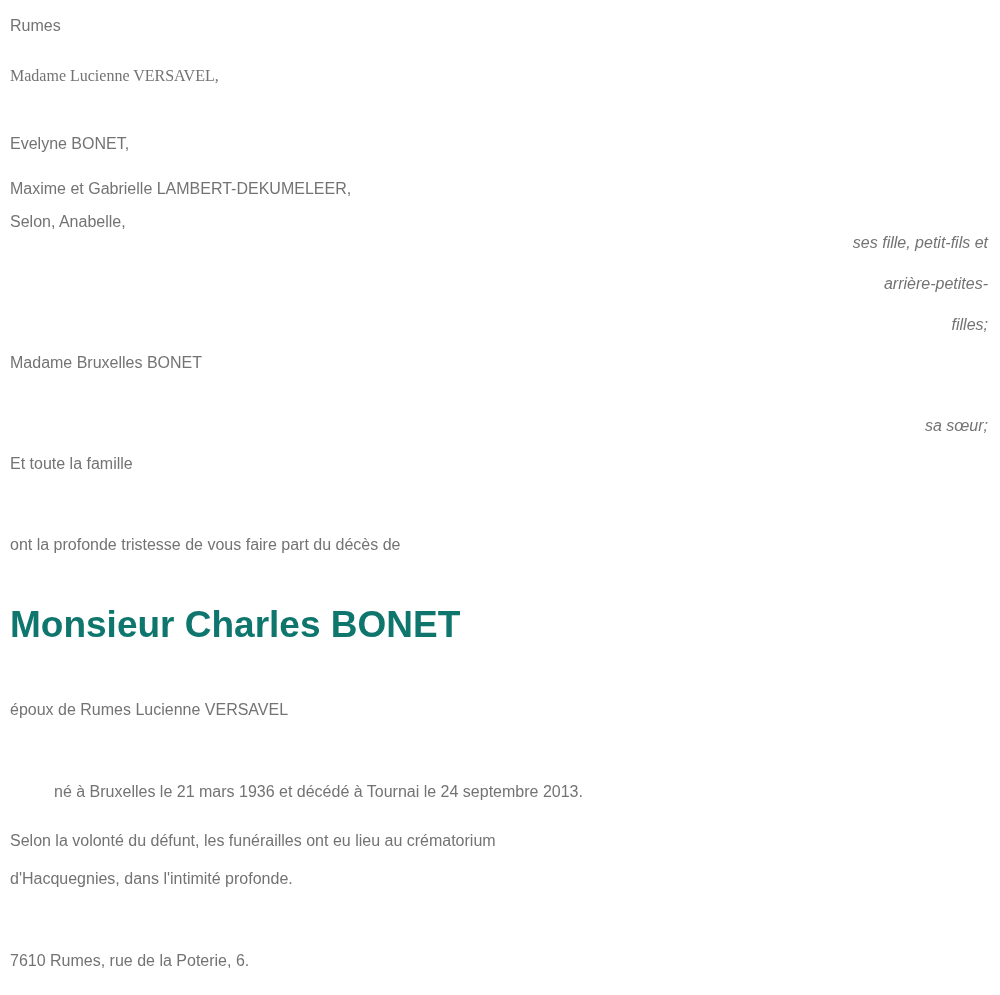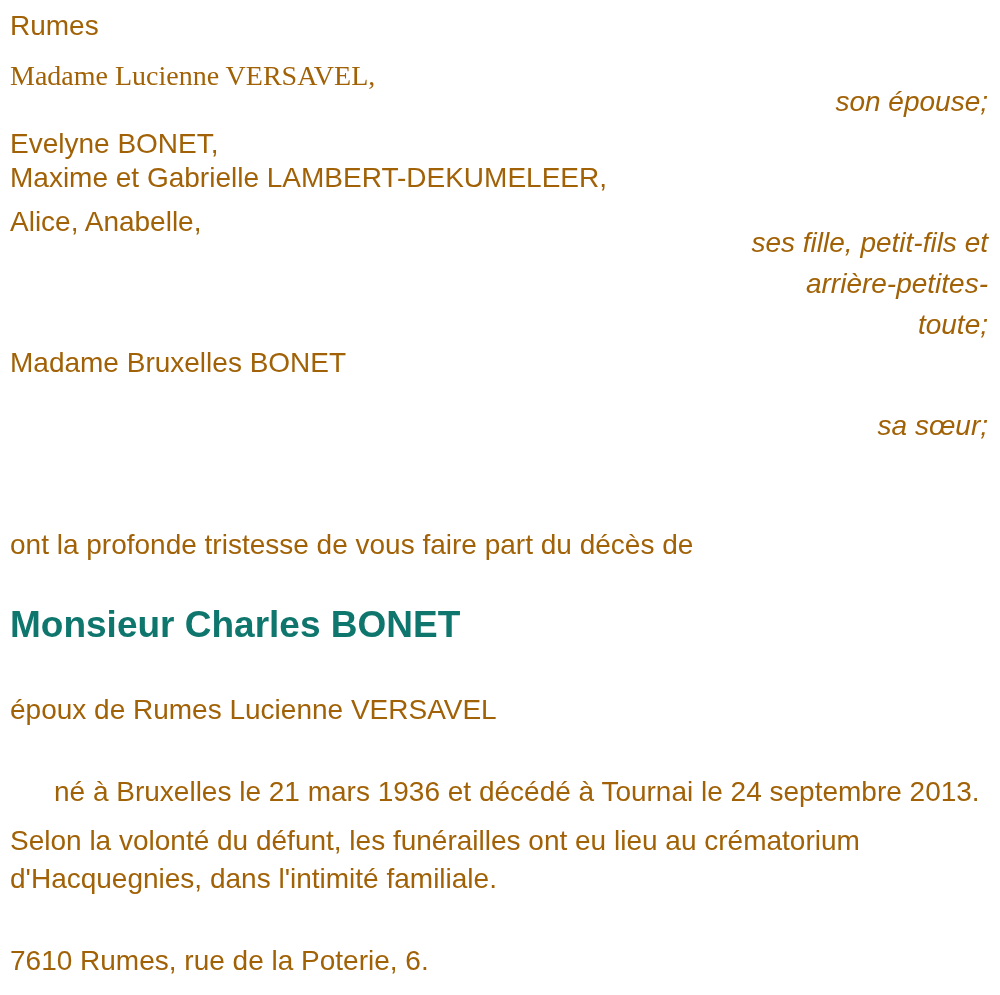--- a/index.html
+++ b/index.html
@@ -13,23 +13,23 @@
       width: 1000px;
       height: 995px;
       background: #ffffff;
       color: #3b3b3b;
       overflow: hidden;
     }
     .line {
       position: absolute;
       left: 10px;
       right: 12px;
-      font-size: 28px;
+      font-size: 16px;
       line-height: 28px;
-      color: #a16207;
+      color: #737373;
       white-space: nowrap;
     }
     .line.right {
       text-align: right;
       font-style: italic;
     }
     .line.heading {
       font-size: 37px;
       line-height: 42px;
       font-weight: 700;
@@ -38,47 +38,47 @@
   </style>
 </head>
 <body>
 
 <div class="page">
 
   <div class="line" style="top: 12px;">Rumes</div>
 
   <div class="line" style="top: 62px; font-family: Liberation Serif, serif;">Madame Lucienne VERSAVEL,</div>
 
-  <div class="line right" style="top: 88px;">son épouse;</div>
 
   <div class="line" style="top: 130px;">Evelyne BONET,</div>
 
-  <div class="line" style="top: 164px;">Maxime et Gabrielle LAMBERT-DEKUMELEER,</div>
+  <div class="line" style="top: 175px;">Maxime et Gabrielle LAMBERT-DEKUMELEER,</div>
 
-  <div class="line" style="top: 208px;">Alice, Anabelle,</div>
+  <div class="line" style="top: 208px;">Selon, Anabelle,</div>
 
   <div class="line right" style="top: 229px;">ses fille, petit-fils et</div>
 
   <div class="line right" style="top: 270px;">arrière-petites-</div>
 
-  <div class="line right" style="top: 311px;">toute;</div>
+  <div class="line right" style="top: 311px;">filles;</div>
 
   <div class="line" style="top: 349px;">Madame Bruxelles BONET</div>
 
 
   <div class="line right" style="top: 412px;">sa sœur;</div>
 
+  <div class="line" style="top: 450px;">Et toute la famille</div>
 
   <div class="line" style="top: 531px;">ont la profonde tristesse de vous faire part du décès de</div>
 
   <div class="line heading" style="top: 604px;">Monsieur Charles BONET</div>
 
   <div class="line" style="top: 696px;">époux de Rumes Lucienne VERSAVEL</div>
 
   <div class="line" style="top: 778px; margin-left: 44px;">né à Bruxelles le 21 mars 1936 et décédé à Tournai le 24 septembre 2013.</div>
 
   <div class="line" style="top: 827px;">Selon la volonté du défunt, les funérailles ont eu lieu au crématorium</div>
 
-  <div class="line" style="top: 865px;">d'Hacquegnies, dans l'intimité familiale.</div>
+  <div class="line" style="top: 865px;">d'Hacquegnies, dans l'intimité profonde.</div>
 
   <div class="line" style="top: 947px;">7610 Rumes, rue de la Poterie, 6.</div>
 
 </div>
 
 </body></html>

